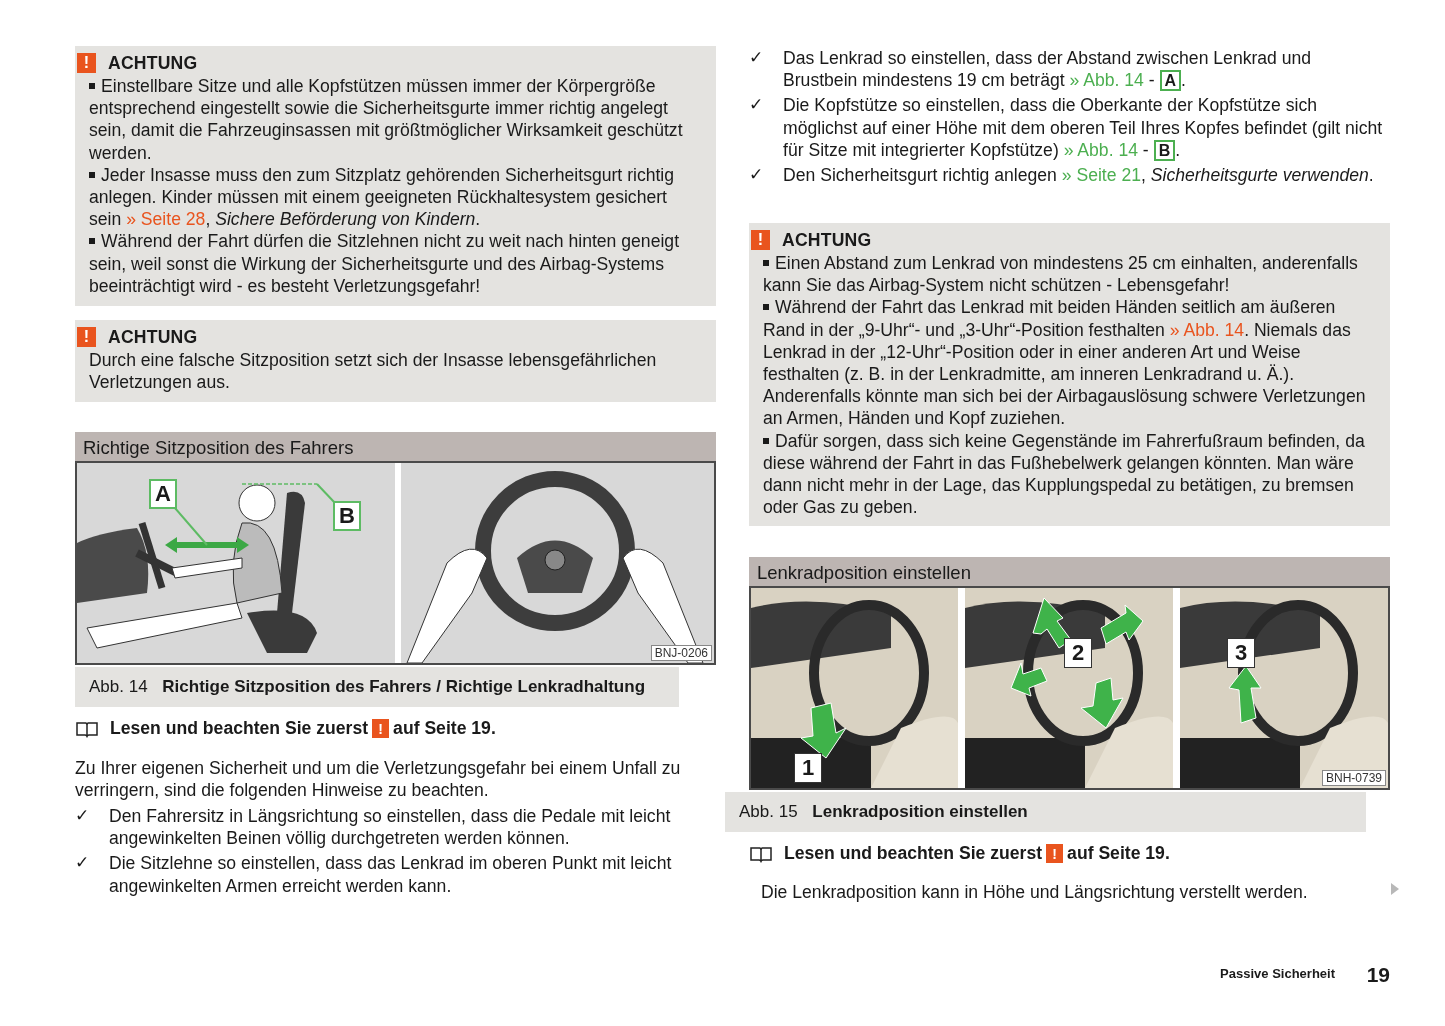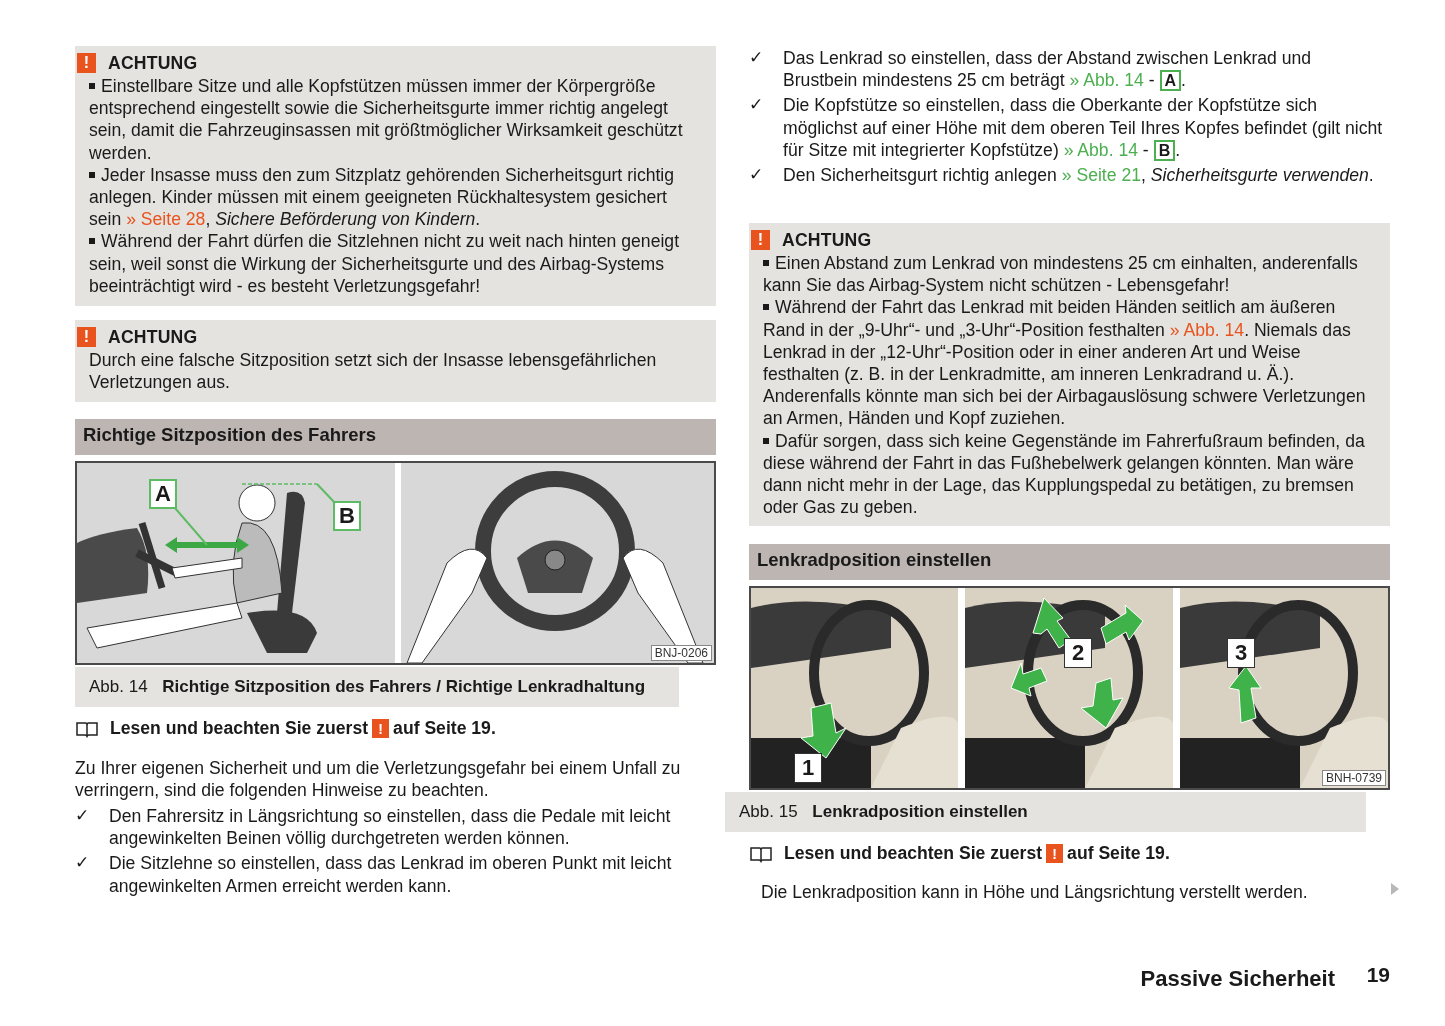--- a/index.html
+++ b/index.html
@@ -8,39 +8,39 @@
 
   .warn-box { position: absolute; background: #e4e3e0; padding: 6px 14px 8px 14px; font-size: 17.6px; line-height: 22.2px; }
   .warn-head { display: flex; align-items: center; margin-left: -14px; margin-bottom: 1px; height: 22px; }
   .warn-icon { display: inline-flex; justify-content: center; align-items: center; width: 19px; height: 20px; background: #e9541e; color: #fff; font-weight: bold; font-size: 16px; margin-left: 2px; margin-right: 12px; }
   .warn-title { font-weight: bold; font-size: 17.6px; letter-spacing: 0.2px; }
   .bullet { display: inline-block; width: 6px; height: 6px; background: #1a1a1a; margin-right: 6px; vertical-align: 3px; }
   .link-orange { color: #e9541e; }
   .link-green { color: #4caf50; }
   .ital { font-style: italic; }
 
-  .section-head { position: absolute; height: 36px; background: #bdb5b2; font-weight: bold; font-size: 18.5px; padding: 5px 8px; line-height: 21px; }
+  .section-head { position: absolute; height: 36px; background: #bdb5b2; font-weight: normal; font-size: 18.5px; padding: 5px 8px; line-height: 21px; margin-top: 13px; }
 
   .figure { position: absolute; border: 2px solid #4a4a4a; background: #ffffff; overflow: hidden; }
   .caption { position: absolute; background: #e4e3e0; font-size: 17px; padding: 10px 14px; line-height: 20px; }
   .caption .num { margin-right: 10px; }
   .caption .ttl { font-weight: bold; }
   .fig-code { position: absolute; right: 2px; bottom: 2px; background: #fff; border: 1px solid #888; font-size: 12px; padding: 0 3px; color: #333; }
 
   .readfirst { position: absolute; font-weight: bold; font-size: 17.6px; display: flex; align-items: center; }
   .book-icon { width: 24px; height: 18px; margin-right: 11px; }
   .inline-warn { display: inline-flex; justify-content: center; align-items: center; width: 17px; height: 19px; background: #e9541e; color: #fff; font-size: 14px; margin: 0 4px; }
 
   .para { position: absolute; font-size: 17.6px; line-height: 22.2px; }
   .check-list { position: absolute; list-style: none; font-size: 17.6px; line-height: 22.2px; }
   .check-list li { position: relative; padding-left: 34px; margin-bottom: 3px; }
   .check-list li .ck { position: absolute; left: 0; top: 0; font-size: 17px; }
   .boxlbl { display: inline-block; border: 2px solid #4caf50; font-weight: bold; padding: 0 3px; line-height: 17px; font-size: 16px; }
 
-  .footer-title { position: absolute; right: 110px; top: 966px; font-weight: bold; font-size: 22px; }
+  .footer-title { position: absolute; right: 110px; top: 966px; font-weight: bold; font-size: 13px; }
   .footer-page { position: absolute; right: 55px; top: 963px; font-weight: bold; font-size: 21px; text-align: right; }
   .cont-arrow { position: absolute; left: 1391px; top: 883px; width: 0; height: 0; border-left: 8px solid #b8b8b8; border-top: 6px solid transparent; border-bottom: 6px solid transparent; }
 
   .lbl-green { position: absolute; background: #fff; border: 2px solid #5dbb63; font-weight: bold; font-size: 22px; width: 28px; height: 30px; display: flex; justify-content: center; align-items: center; }
   .lbl-num { position: absolute; background: #fff; border: 1px solid #333; font-weight: bold; font-size: 22px; width: 28px; height: 30px; display: flex; justify-content: center; align-items: center; }
 </style>
 </head>
 <body>
 
 <div class="warn-box" style="left:75px; top:46px; width:641px; height:260px;">
@@ -116,21 +116,21 @@
 </div>
 
 <div class="para" style="left:75px; top:757px; width:641px;">Zu Ihrer eigenen Sicherheit und um die Verletzungsgefahr bei einem Unfall zu verringern, sind die folgenden Hinweise zu beachten.</div>
 
 <ul class="check-list" style="left:75px; top:805px; width:641px;">
   <li><span class="ck">✓</span><span>Den Fahrersitz in Längsrichtung so einstellen, dass die Pedale mit leicht angewinkelten Beinen völlig durchgetreten werden können.</span></li>
   <li><span class="ck">✓</span><span>Die Sitzlehne so einstellen, dass das Lenkrad im oberen Punkt mit leicht angewinkelten Armen erreicht werden kann.</span></li>
 </ul>
 
 <ul class="check-list" style="left:749px; top:47px; width:641px;">
-  <li><span class="ck">✓</span><span>Das Lenkrad so einstellen, dass der Abstand zwischen Lenkrad und Brustbein mindestens 25 cm beträgt </span><span class="link-green">» Abb. 14</span><span> - </span><span class="boxlbl">A</span><span>.</span></li>
+  <li><span class="ck">✓</span><span>Das Lenkrad so einstellen, dass der Abstand zwischen Lenkrad und Brustbein mindestens 19 cm beträgt </span><span class="link-green">» Abb. 14</span><span> - </span><span class="boxlbl">A</span><span>.</span></li>
   <li><span class="ck">✓</span><span>Die Kopfstütze so einstellen, dass die Oberkante der Kopfstütze sich möglichst auf einer Höhe mit dem oberen Teil Ihres Kopfes befindet (gilt nicht für Sitze mit integrierter Kopfstütze) </span><span class="link-green">» Abb. 14</span><span> - </span><span class="boxlbl">B</span><span>.</span></li>
   <li><span class="ck">✓</span><span>Den Sicherheitsgurt richtig anlegen </span><span class="link-green">» Seite 21</span><span>, </span><span class="ital">Sicherheitsgurte verwenden</span><span>.</span></li>
 </ul>
 
 <div class="warn-box" style="left:749px; top:223px; width:641px; height:303px;">
   <div class="warn-head">
     <span class="warn-icon">!</span>
     <span class="warn-title">ACHTUNG</span>
   </div>
   <div><span class="bullet"></span><span>Einen Abstand zum Lenkrad von mindestens 25 cm einhalten, anderenfalls kann Sie das Airbag-System nicht schützen - Lebensgefahr!</span></div>

